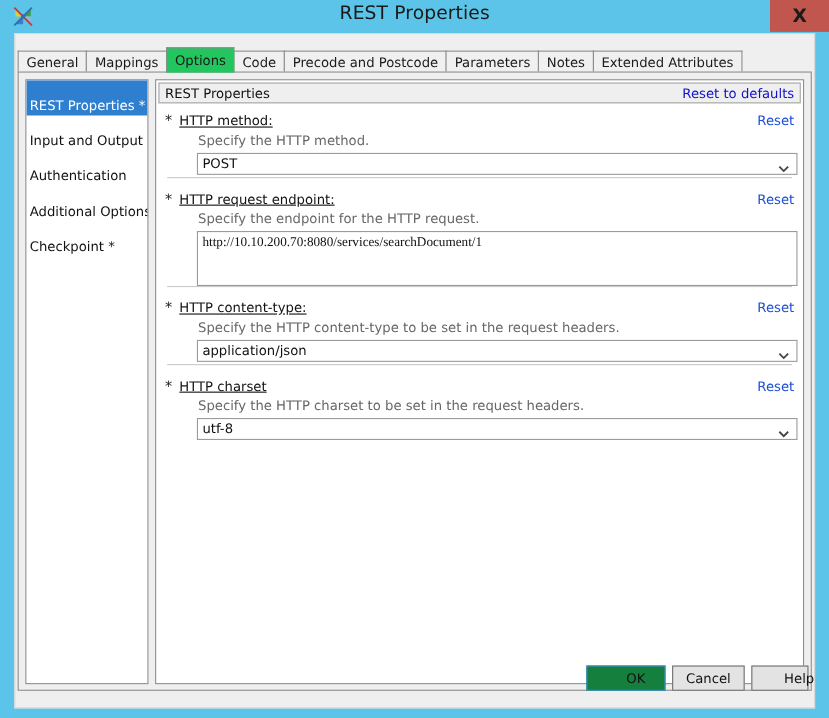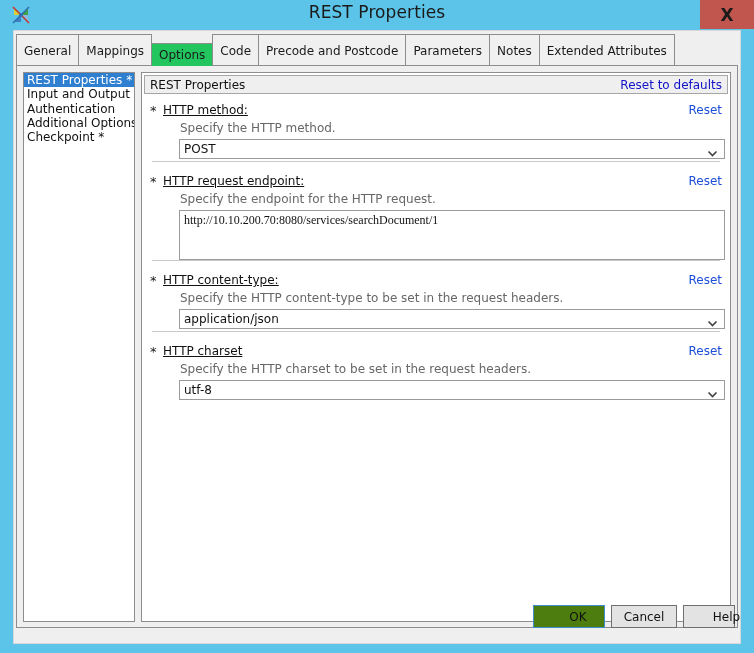--- a/index.html
+++ b/index.html
@@ -65,21 +65,21 @@
 
   
   #tabstrip {
     position: absolute;
     left: 2px; top: 13px;
     height: 22px;
     display: flex;
     align-items: flex-end;
   }
   .tab {
-    height: 32px;
+    height: 20px;
     padding: 0 7px;
     background: #f0f0f0;
     border: 1px solid #8d8d8d;
     border-bottom: none;
     font-size: 12px;
     color: #1a1a1a;
     display: flex;
     align-items: center;
     margin-right: -1px;
     cursor: pointer;
@@ -106,21 +106,21 @@
   #sidebar {
     position: absolute;
     left: 6px; top: 6px;
     width: 112px; height: 550px;
     background: #ffffff;
     border: 1px solid #8d8d8d;
     overflow: hidden;
   }
   .side-item {
     height: 14.3px;
-    padding: 0 3px;
+    padding: 16px 3px;
     font-size: 12px;
     color: #111;
     line-height: 14.3px;
     white-space: nowrap;
     cursor: pointer;
   }
   .side-item.selected {
     background: #2f7fd0;
     color: #ffffff;
   }
@@ -244,21 +244,21 @@
     background: #e3e3e3;
     font-size: 12px;
     color: #111;
     display: flex;
     align-items: center;
     justify-content: center;
     cursor: pointer;
   }
   #ok-button {
     left: 519px; width: 72px;
-    background: #4d7c0f;
+    background: #15803d;
     border-color: #3f8ec9;
     padding-left: 18px;
   }
   #cancel-button { left: 597px; width: 66px; }
   #help-button   { left: 669px; width: 52px; padding-left: 35px; }
 </style>
 </head>
 <body>
 
 <div id="window">

